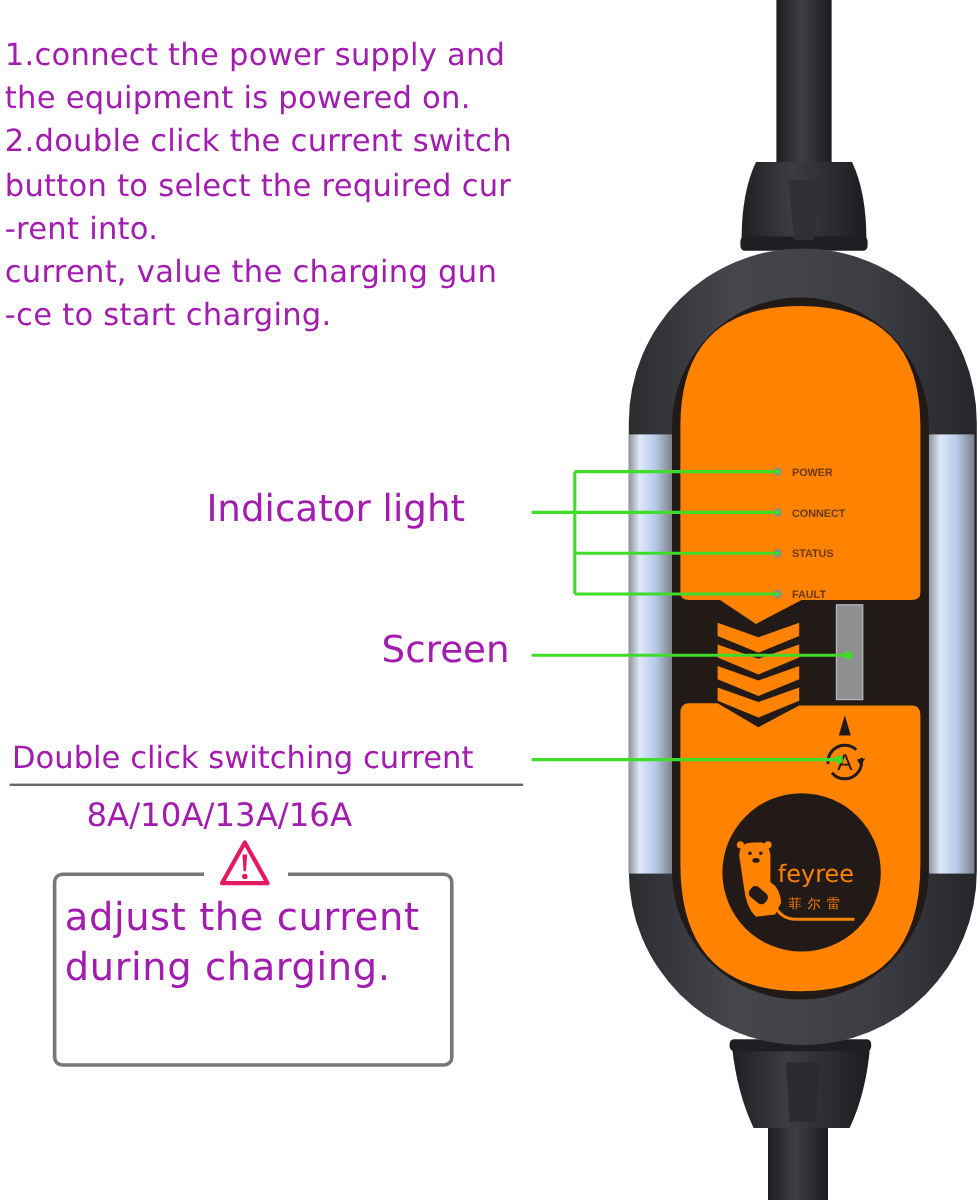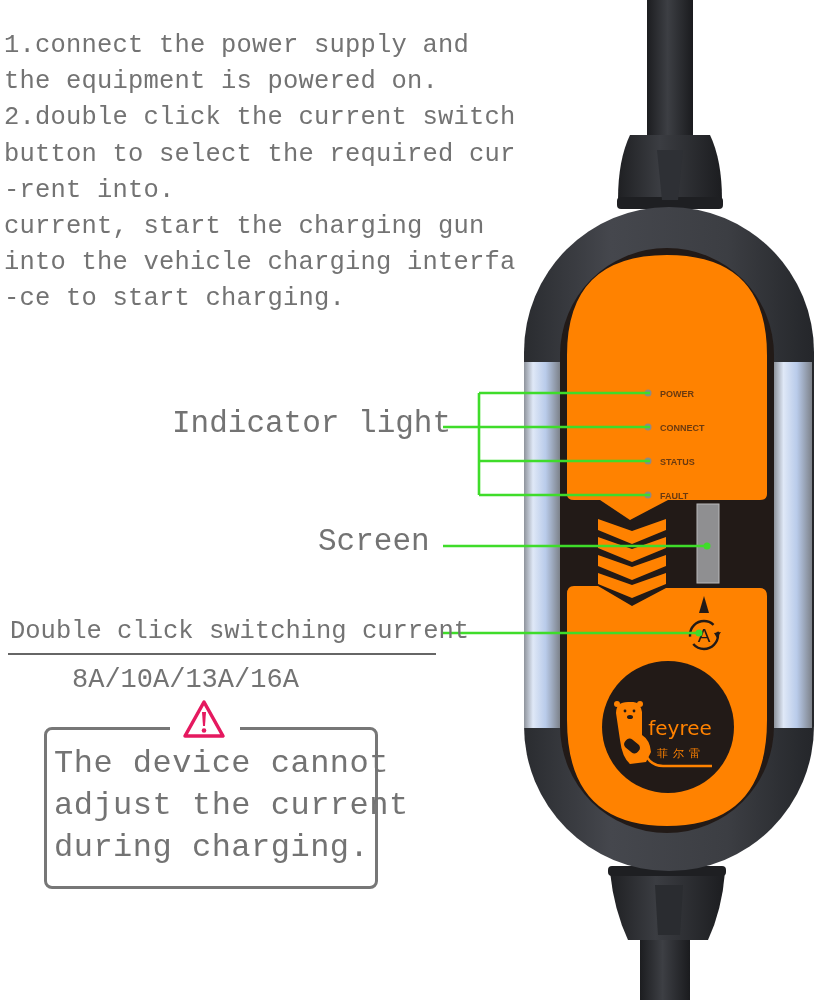--- a/index.html
+++ b/index.html
@@ -1,19 +1,19 @@
 <!DOCTYPE html>
 <html><head>
 <meta charset="utf-8">
 <style>
   html, body { margin:0; padding:0; }
   body { width:815px; height:1000px; background:#ffffff; position:relative; overflow:hidden;
          font-family:"DejaVu Sans", sans-serif; }
   .abs { position:absolute; }
-  .red { color:#737373;font-family:Liberation Mono, monospace; }
+  .red { color:#a21caf; }
 
   
   #instructions { left:4px; top:28px; width:480px; font-size:25.5px; line-height:36.2px;
                   white-space:nowrap; letter-spacing:0.2px; }
   #instructions div { height:36.2px; }
 
   
   .callout { font-size:31px; line-height:36px; white-space:nowrap; text-align:right; }
   #indicator-label { left:172px; top:406px; }
   #screen-label { left:318px; top:524px; }
@@ -136,35 +136,33 @@
     <circle cx="699" cy="633" r="3.5" fill="#3fdc2a"></circle>
   </g>
 </svg>
 
 <div id="instructions" class="abs red">
   <div>1.connect the power supply and</div>
   <div>the equipment is powered on.</div>
   <div>2.double click the current switch</div>
   <div>button to select the required cur</div>
   <div>-rent into.</div>
-  <div>current, start the charging gun</div>
-  <div>into the vehicle charging interfa</div>
+  <div>current, value the charging gun</div>
   <div>-ce to start charging.</div>
 </div>
 
 <div id="indicator-label" class="abs red callout">Indicator light</div>
 <div id="screen-label" class="abs red callout">Screen</div>
 <div id="switch-label" class="abs red callout">Double click switching current</div>
 <div id="switch-underline" class="abs"></div>
 <div id="current-values" class="abs red">8A/10A/13A/16A</div>
 
 <div id="warn-box" class="abs"></div>
 <div id="warn-gap" class="abs"></div>
 <svg id="warn-icon" class="abs" viewBox="0 0 44 40">
   <path d="M22 3 L41 37 L3 37 Z" fill="none" stroke="#e5195f" stroke-width="3.5" stroke-linejoin="round"></path>
   <path d="M20 13 L24 13 L23 27 L21 27 Z" fill="#e5195f"></path>
   <circle cx="22" cy="31.5" r="2.3" fill="#e5195f"></circle>
 </svg>
 <div id="warn-text" class="abs red">
-  <div>The device cannot</div>
   <div>adjust the current</div>
   <div>during charging.</div>
 </div>
 
 </body></html>

